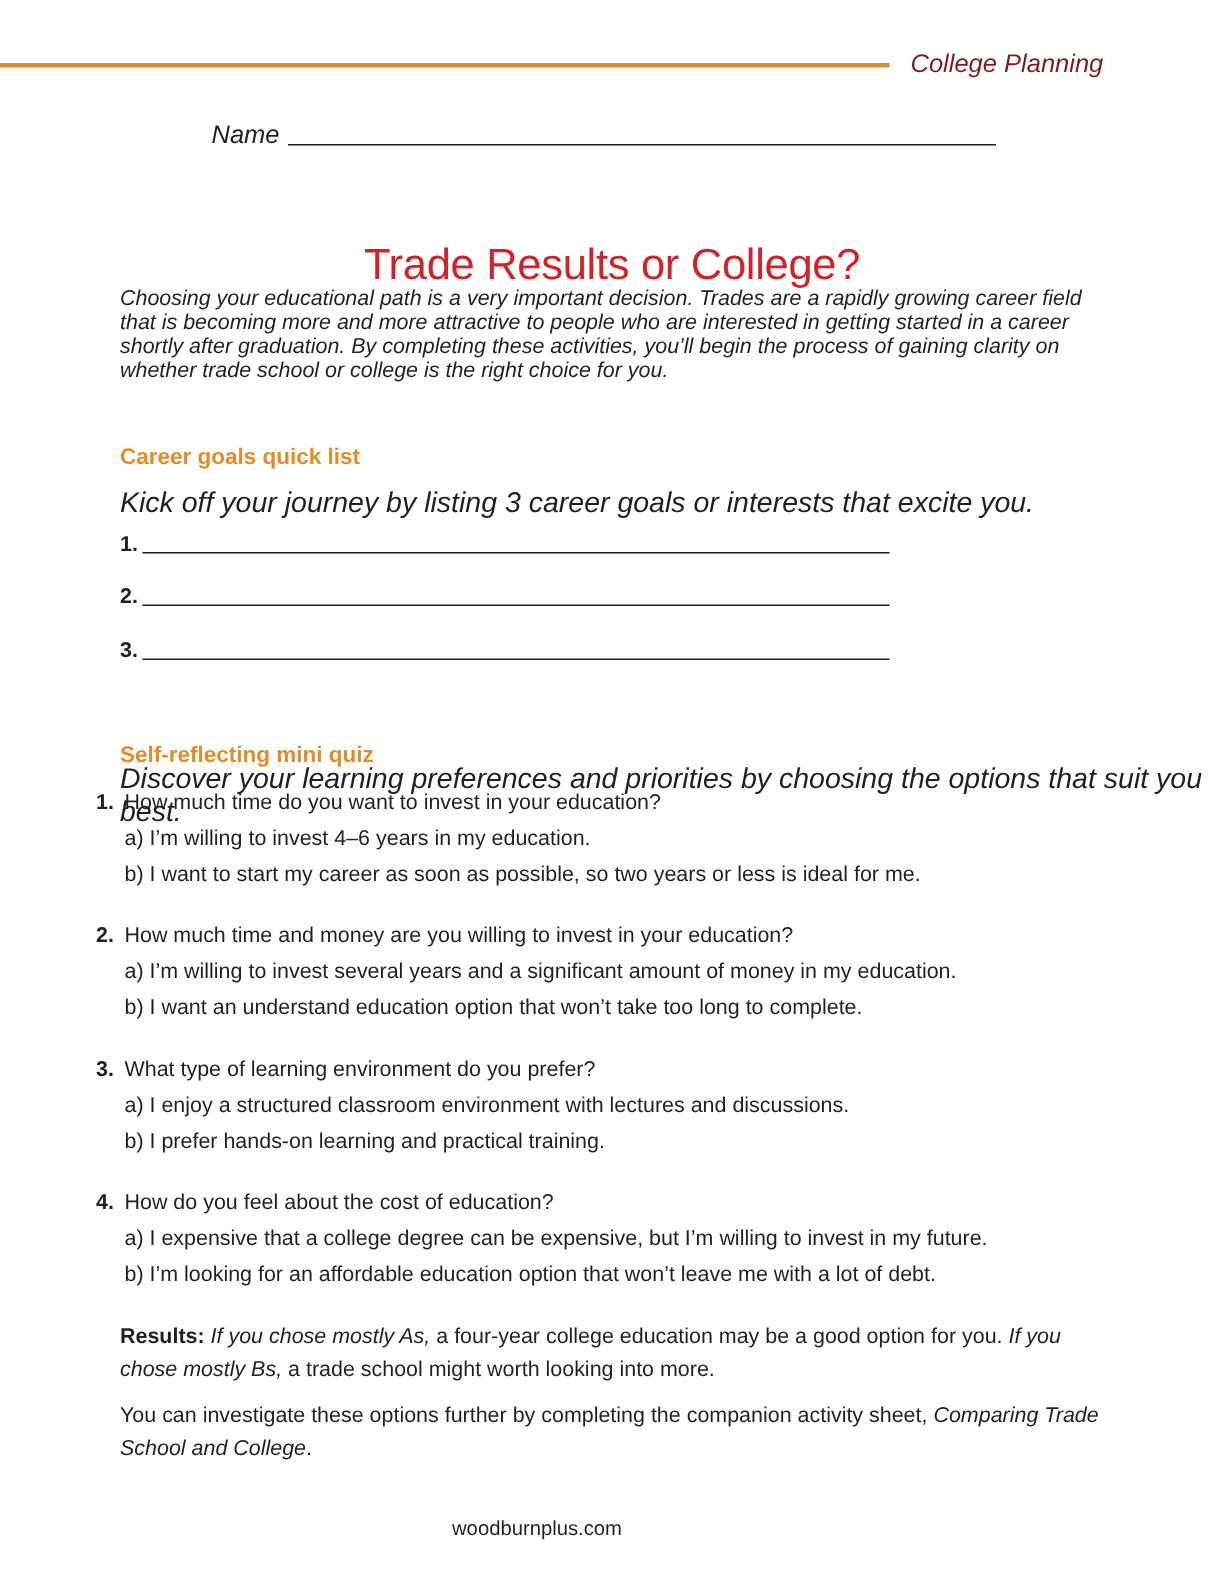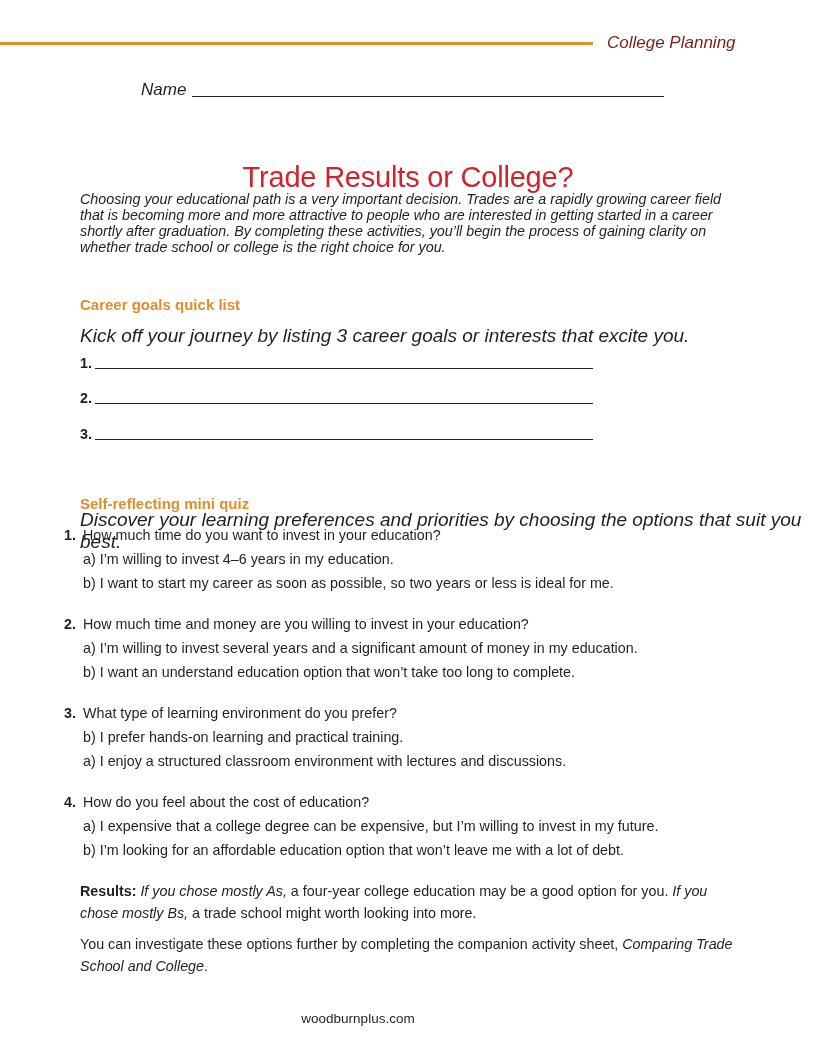--- a/index.html
+++ b/index.html
@@ -65,22 +65,22 @@
 </div>
 
 <div class="q" style="top:612px;">
   <div><span class="q-num">2.</span><span>How much time and money are you willing to invest in your education?</span></div>
   <div class="opt">a) I’m willing to invest several years and a significant amount of money in my education.</div>
   <div class="opt">b) I want an understand education option that won’t take too long to complete.</div>
 </div>
 
 <div class="q" style="top:701px;">
   <div><span class="q-num">3.</span><span>What type of learning environment do you prefer?</span></div>
+  <div class="opt">a) I enjoy a structured classroom environment with lectures and discussions.</div>
   <div class="opt">b) I prefer hands-on learning and practical training.</div>
-  <div class="opt">a) I enjoy a structured classroom environment with lectures and discussions.</div>
 </div>
 
 <div class="q" style="top:790px;">
   <div><span class="q-num">4.</span><span>How do you feel about the cost of education?</span></div>
   <div class="opt">a) I expensive that a college degree can be expensive, but I’m willing to invest in my future.</div>
   <div class="opt">b) I’m looking for an affordable education option that won’t leave me with a lot of debt.</div>
 </div>
 
 <div class="results">
   <b class="lbl">Results:</b>

